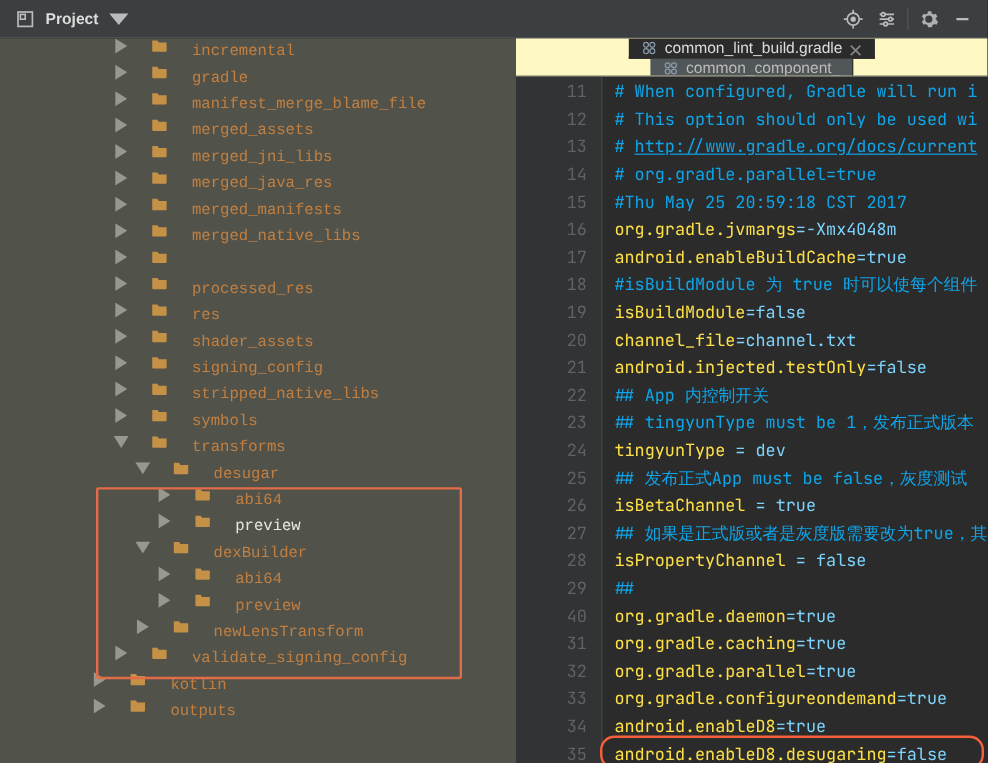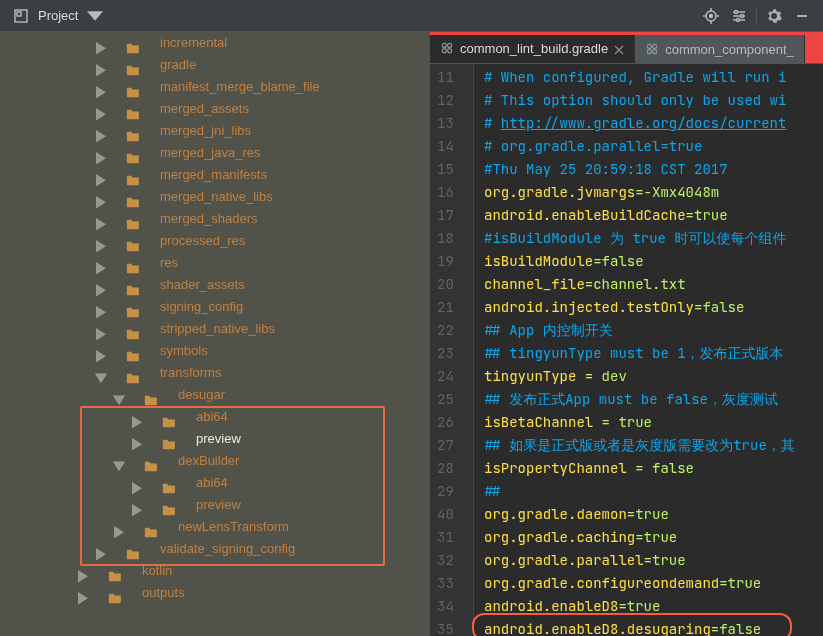--- a/index.html
+++ b/index.html
@@ -6,65 +6,66 @@
   html, body { width: 823px; height: 636px; overflow: hidden; font-family: "Segoe UI", "Helvetica Neue", sans-serif; background: #2b2b2b; color: #a9b7c6; }
   .toolbar {
     height: 32px; display: flex; align-items: center; gap: 6px;
     background: #3c3f41; border-bottom: 1px solid #555;
     padding: 0 10px;
   }
   .toolbar .left { display: flex; align-items: center; gap: 6px; }
   .toolbar .spacer { flex: 1; }
   .toolbar .icon-btn { width: 22px; height: 22px; display: flex; align-items: center; justify-content: center; color: #bbbbbb; cursor: pointer; }
   .toolbar .icon-btn svg { width: 16px; height: 16px; }
-  .toolbar-title { color: #dcdcdc; font-size: 13px; font-weight: 400; }
+  .toolbar-title { color: #dcdcdc; font-size: 13px; font-weight: 700; }
   .main { display: flex; height: 604px; }
   .project-tree {
     width: 430px; background: #3c3f41; overflow: auto; position: relative;
     font-size: 13px; line-height: 22px; color: #cc7832;
   }
   .project-tree.dim::after {
     content: ""; position: absolute; inset: 0; background: rgba(159,157,112,0.22); pointer-events: none;
   }
   .tree-item {
-    display: flex; align-items: flex-end; gap: 20px;
+    display: flex; align-items: flex-start; gap: 20px;
     padding-left: calc(var(--indent, 0) * 18px + 6px);
     height: 22px; cursor: pointer; white-space: nowrap;
     position: relative;
+    font-family: Liberation Mono, monospace;
   }
   .tree-item.selected::before {
     content: ""; position: absolute; left: 0; right: 0; top: 0; bottom: 0;
     background: #4b6eaf; z-index: -1;
   }
   .tree-item.selected { color: #ffffff; }
   .chevron { width: 10px; display: inline-flex; transform-origin: center; color: #989898; }
   .chevron.expanded { transform: rotate(90deg); }
   .folder-icon { width: 14px; height: 12px; color: #d08f3c; display: inline-flex; }
   .tree-label { color: #cc7832; }
   .tree-item.selected .tree-label { color: #ffffff; }
   .highlight-box {
     position: absolute; border: 2px solid #f55f3b; border-radius: 2px; pointer-events: none;
   }
   .editor-area { flex: 1; display: flex; flex-direction: column; background: #2b2b2b; }
-  .tabbar { height: 32px; background: #ef4444; display: flex; align-items: flex-end; border-bottom: 1px solid #555; overflow: hidden; }
+  .tabbar { height: 32px; background: #fef9c3; display: flex; align-items: center; border-bottom: 1px solid #555; overflow: hidden; flex-direction: column; }
   .tab {
     height: 28px; display: flex; align-items: center; padding: 0 10px; gap: 6px;
     background: #515658; color: #bbbbbb; font-size: 13px; border-right: 1px solid #323232;
     cursor: pointer;
   }
   .tab.active { background: #2b2b2b; border-bottom: 2px solid #2b2b2b; color: #dcdcdc; }
   .tab .file-icon { width: 14px; height: 14px; display: inline-flex; color: #89a; }
   .tab .close-icon { width: 10px; height: 10px; color: #888; }
   .code-wrap { flex: 1; display: flex; font-family: "JetBrains Mono","Consolas",monospace; font-size: 14px; line-height: 23px; overflow: hidden; }
-  .gutter { width: 44px; text-align: center; padding: 2px 12px 2px 0; background: #313335; color: #606366; border-right: 1px solid #444; }
+  .gutter { width: 72px; text-align: right; padding: 2px 12px 2px 0; background: #313335; color: #606366; border-right: 1px solid #444; }
   .code { flex: 1; padding: 2px 0 2px 10px; position: relative; white-space: pre; }
   .line { position: relative; }
   .c-comment { color: #0ea5e9; }
   .c-key    { color: #fde047; }
-  .c-value  { color: #bef264; }
+  .c-value  { color: #7dd3fc; }
   .editor-highlight {
     position: absolute; border: 2px solid #f55f3b; border-radius: 12px;
     pointer-events: none;
   }
   .minimize-btn { font-weight: bold; }
 </style>
 </head>
 <body>
 
 <div class="toolbar">
@@ -226,21 +227,20 @@
         <span class="chevron">
           <svg viewBox="0 0 8 10" fill="currentColor">
             <path d="M0 0 L8 5 L0 10 Z"></path>
           </svg>
         </span>
         <span class="folder-icon">
           <svg viewBox="0 0 16 14" fill="currentColor">
             <path d="M1 2h5l1.5 2H15v8a1 1 0 01-1 1H2a1 1 0 01-1-1V2z"></path>
           </svg>
         </span>
-        <span class="tree-label">merged_shaders</span>
       </div>
       <div class="tree-item" style="--indent: 5;">
         <span class="chevron">
           <svg viewBox="0 0 8 10" fill="currentColor">
             <path d="M0 0 L8 5 L0 10 Z"></path>
           </svg>
         </span>
         <span class="folder-icon">
           <svg viewBox="0 0 16 14" fill="currentColor">
             <path d="M1 2h5l1.5 2H15v8a1 1 0 01-1 1H2a1 1 0 01-1-1V2z"></path>

